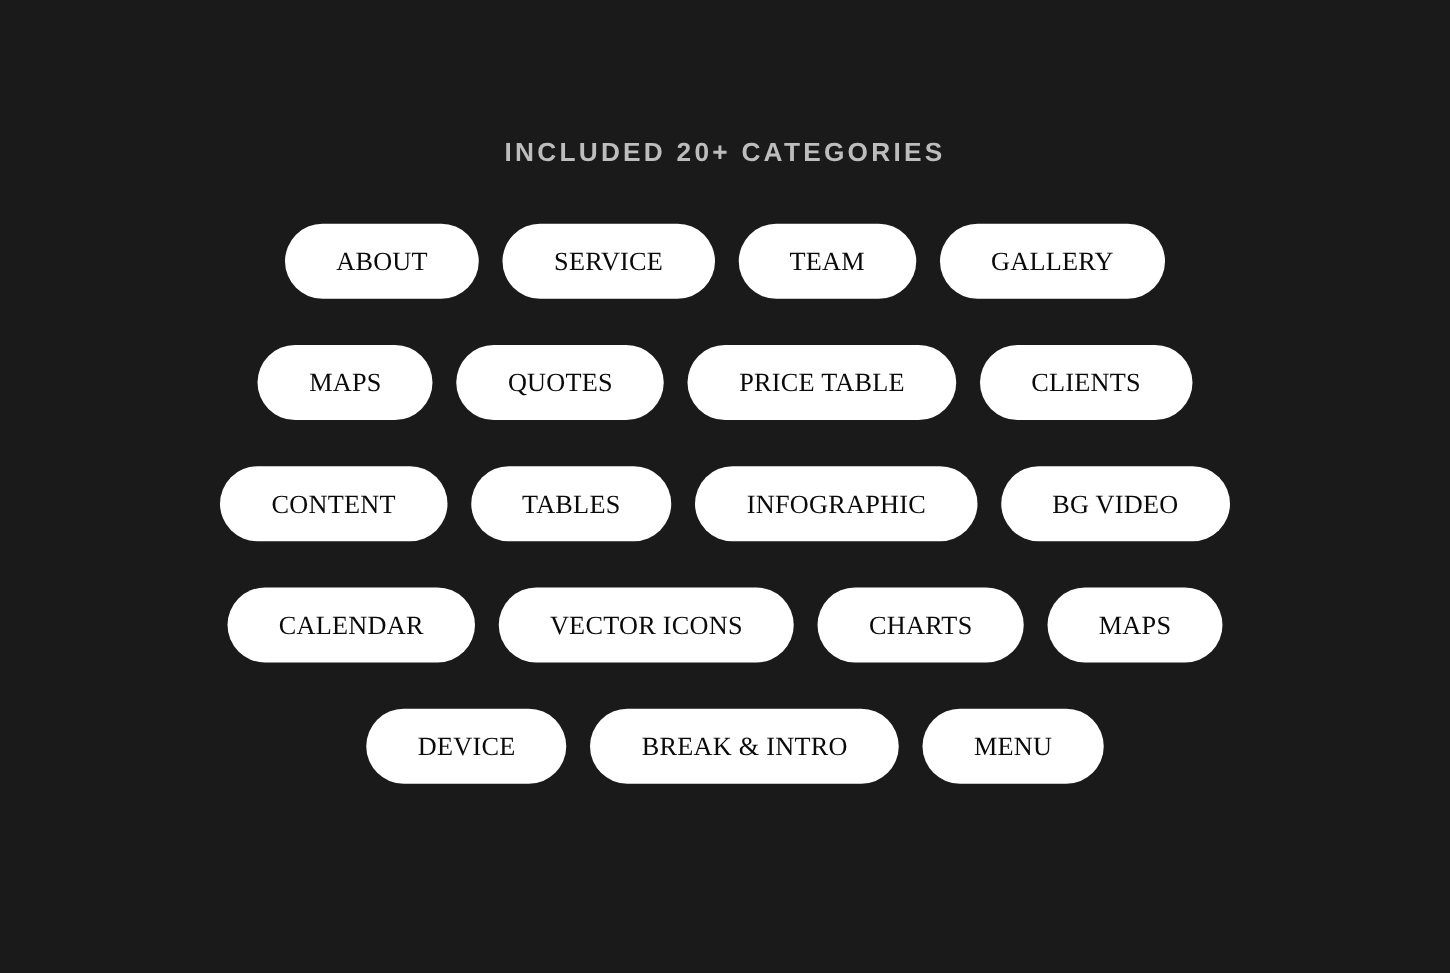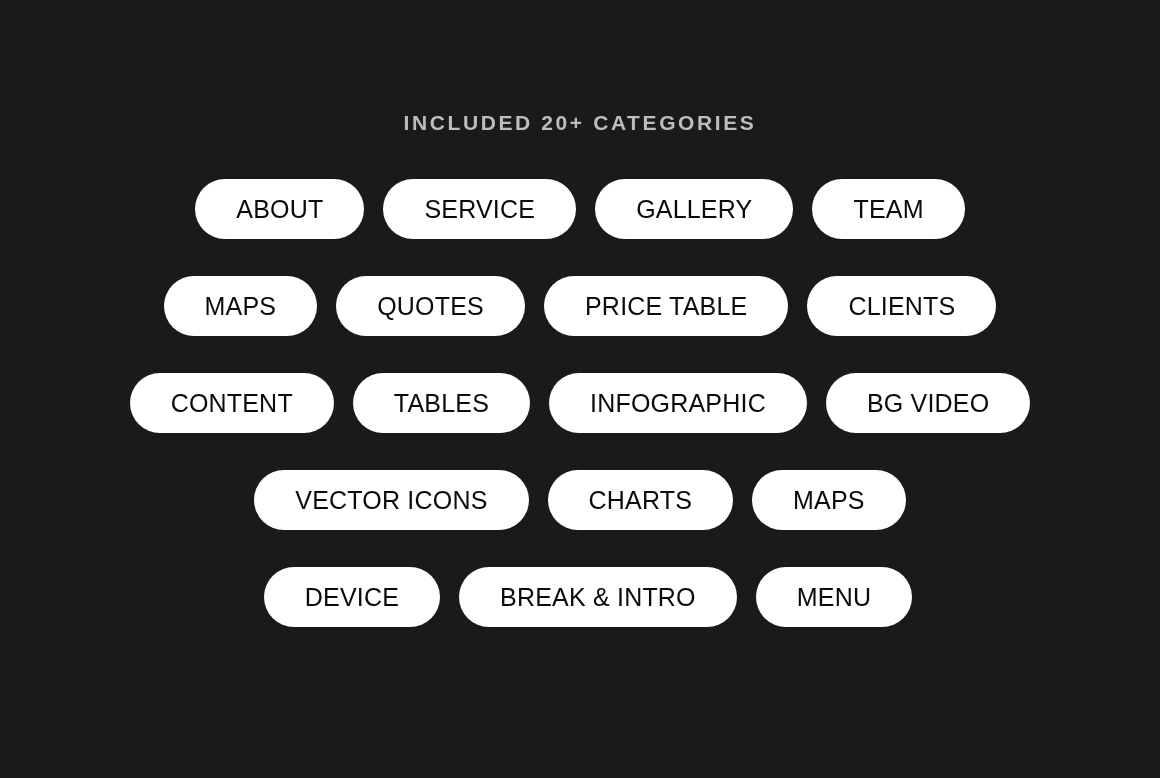--- a/index.html
+++ b/index.html
@@ -62,22 +62,22 @@
     display: flex;
     align-items: center;
     justify-content: center;
     padding: 0 41px;
     box-sizing: border-box;
     border: none;
     cursor: pointer;
     flex: 0 0 auto;
   }
   .pill-label {
-    font-family: Liberation Sans, sans-serif;
-    font-size: 25px;
+    font-family: Liberation Serif, serif;
+    font-size: 21px;
     font-weight: normal;
     color: #0a0a0a;
     letter-spacing: 0.2px;
     line-height: 1;
     white-space: nowrap;
     text-transform: uppercase;
     user-select: none;
   }
 </style>
 </head>
@@ -90,24 +90,24 @@
   <div class="pill-rows">
 
     <div class="pill-row">
       <div class="pill">
         <span class="pill-label">ABOUT</span>
       </div>
       <div class="pill">
         <span class="pill-label">SERVICE</span>
       </div>
       <div class="pill">
-        <span class="pill-label">GALLERY</span>
+        <span class="pill-label">TEAM</span>
       </div>
       <div class="pill">
-        <span class="pill-label">TEAM</span>
+        <span class="pill-label">GALLERY</span>
       </div>
     </div>
 
     <div class="pill-row">
       <div class="pill">
         <span class="pill-label">MAPS</span>
       </div>
       <div class="pill">
         <span class="pill-label">QUOTES</span>
       </div>
@@ -129,20 +129,23 @@
       <div class="pill">
         <span class="pill-label">INFOGRAPHIC</span>
       </div>
       <div class="pill">
         <span class="pill-label">BG VIDEO</span>
       </div>
     </div>
 
     <div class="pill-row">
       <div class="pill">
+        <span class="pill-label">CALENDAR</span>
+      </div>
+      <div class="pill">
         <span class="pill-label">VECTOR ICONS</span>
       </div>
       <div class="pill">
         <span class="pill-label">CHARTS</span>
       </div>
       <div class="pill">
         <span class="pill-label">MAPS</span>
       </div>
     </div>
 

